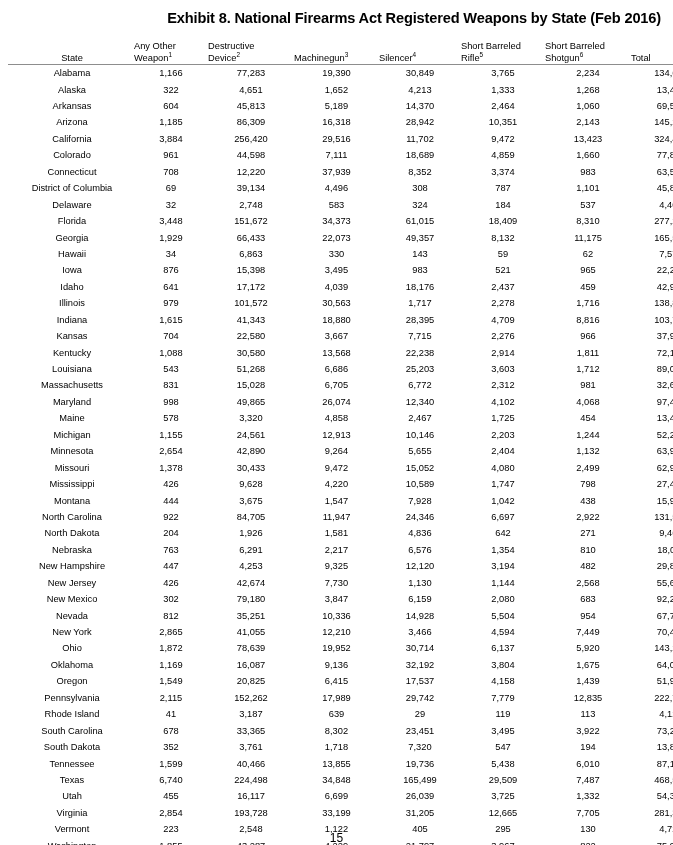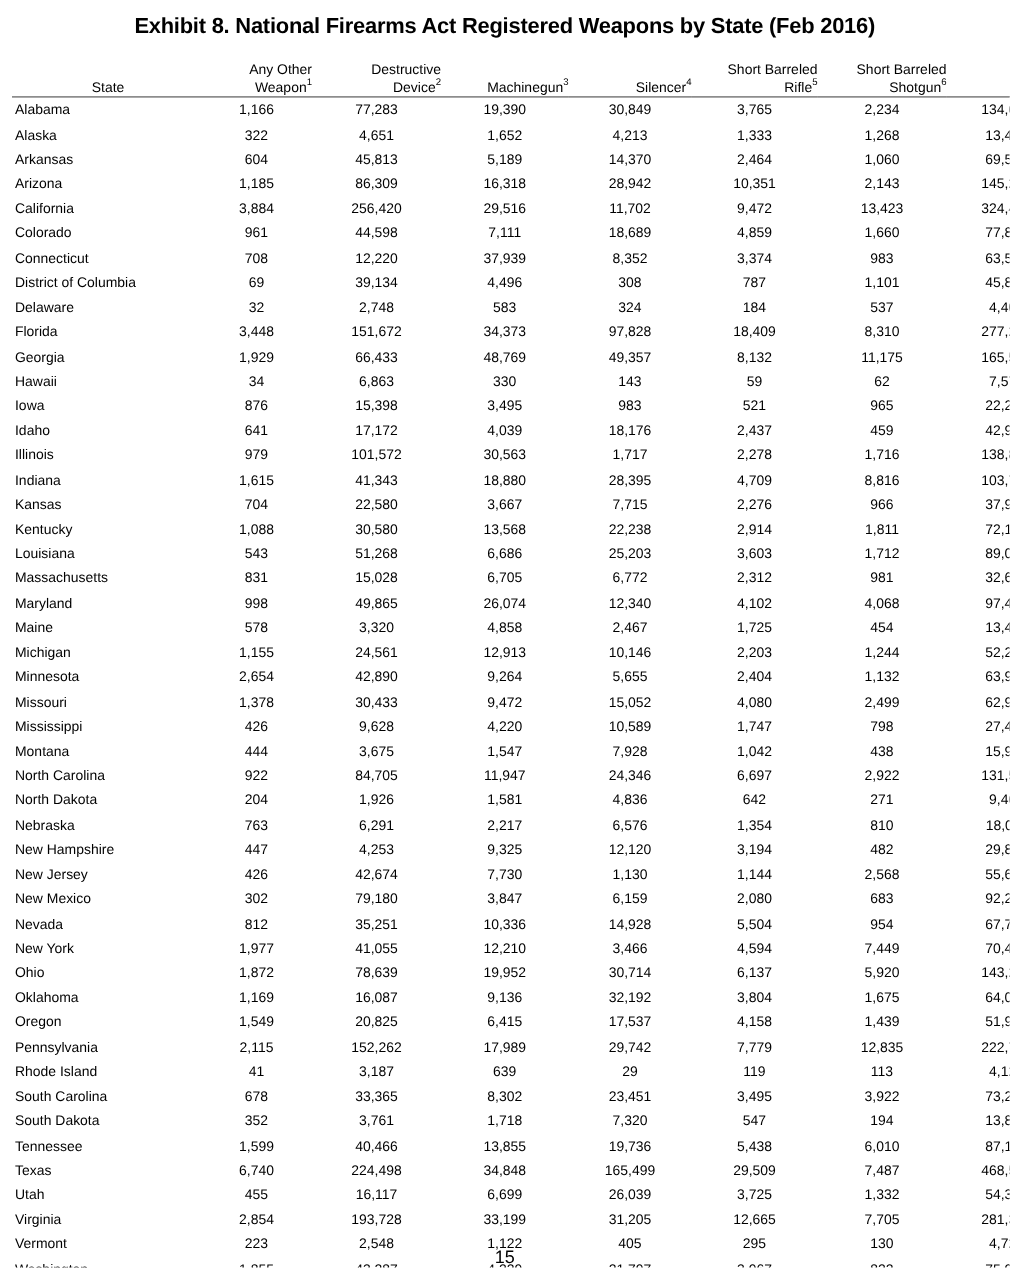--- a/index.html
+++ b/index.html
@@ -16,21 +16,21 @@
     -webkit-font-smoothing: antialiased;
   }
   .page {
     position: relative;
     width: 673px;
     height: 845px;
     box-sizing: border-box;
     padding: 0 8px;
   }
   .doc-title {
-    text-align: center;
+    text-align: right;
     font-size: 14.6px;
     font-weight: bold;
     letter-spacing: -0.15px;
     margin: 10px 0 0 0;
     padding: 0 4px;
     line-height: 1.2;
   }
   table.nfa {
     width: 100%;
     border-collapse: collapse;
@@ -40,41 +40,41 @@
   table.nfa th, table.nfa td {
     font-size: 9.3px;
     line-height: 12.3px;
     padding: 0;
     font-weight: normal;
     white-space: nowrap;
   }
   thead th {
     vertical-align: bottom;
     padding-bottom: 1px;
-    text-align: right;
+    text-align: left;
   }
   thead th.state-head {
     text-align: center;
     padding-left: 2px;
   }
   thead tr.head-row th {
     border-bottom: 1.6px solid #8d8d8d;
   }
   .hdr-line { display: block; }
   sup {
     font-size: 6.4px;
     vertical-align: super;
     line-height: 0;
   }
   tbody td {
     text-align: center;
     height: 16.45px;
   }
   tbody td.state-cell {
-    text-align: left;
+    text-align: center;
     padding-left: 2px;
   }
   col.c-state { width: 126px; }
   col.c-aow   { width: 74px; }
   col.c-dd    { width: 86px; }
   col.c-mg    { width: 85px; }
   col.c-sil   { width: 82px; }
   col.c-sbr   { width: 84px; }
   col.c-sbs   { width: 86px; }
   col.c-tot   { width: 80px; }
@@ -230,30 +230,30 @@
           <td>324</td>
           <td>184</td>
           <td>537</td>
           <td>4,408</td>
         </tr>
         <tr>
           <td class="state-cell">Florida</td>
           <td>3,448</td>
           <td>151,672</td>
           <td>34,373</td>
-          <td>97,828</td>
+          <td>61,015</td>
           <td>18,409</td>
           <td>8,310</td>
           <td>277,227</td>
         </tr>
         <tr>
           <td class="state-cell">Georgia</td>
           <td>1,929</td>
           <td>66,433</td>
-          <td>48,769</td>
+          <td>22,073</td>
           <td>49,357</td>
           <td>8,132</td>
           <td>11,175</td>
           <td>165,523</td>
         </tr>
         <tr>
           <td class="state-cell">Hawaii</td>
           <td>34</td>
           <td>6,863</td>
           <td>330</td>
@@ -477,21 +477,21 @@
           <td>812</td>
           <td>35,251</td>
           <td>10,336</td>
           <td>14,928</td>
           <td>5,504</td>
           <td>954</td>
           <td>67,785</td>
         </tr>
         <tr>
           <td class="state-cell">New York</td>
-          <td>1,977</td>
+          <td>2,865</td>
           <td>41,055</td>
           <td>12,210</td>
           <td>3,466</td>
           <td>4,594</td>
           <td>7,449</td>
           <td>70,406</td>
         </tr>
         <tr>
           <td class="state-cell">Ohio</td>
           <td>1,872</td>

